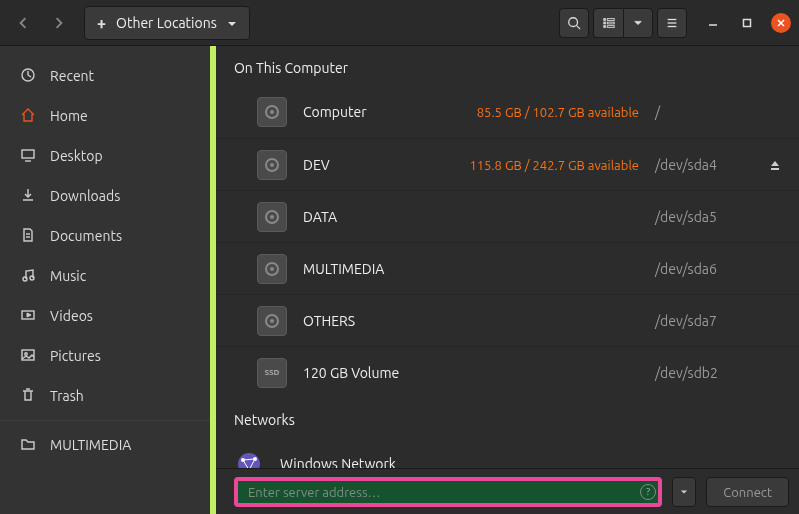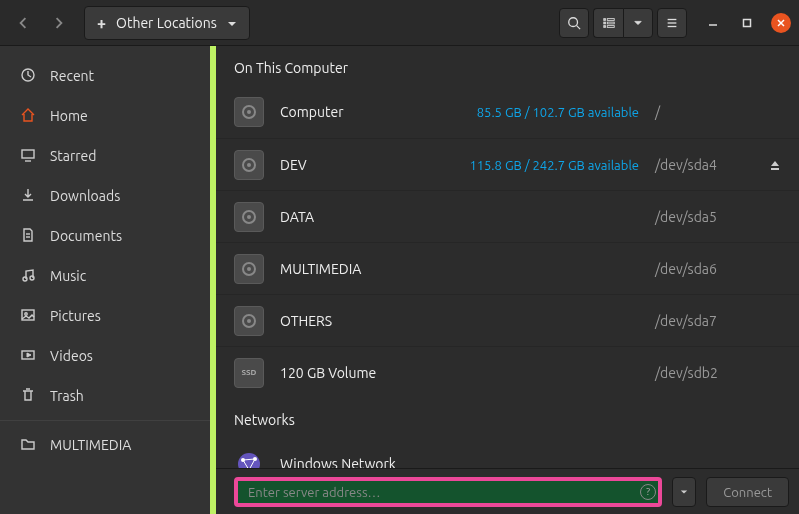--- a/index.html
+++ b/index.html
@@ -101,36 +101,36 @@
   padding: 0 12px 0 18px;
   gap: 16px;
   border-top: 1px solid #262626;
 }
 .drive-row:first-of-type { border-top: none; }
 .drive-icon {
   width: 30px; height: 30px;
   background: #4a4a4a;
   border: 1px solid #5a5a5a;
   border-radius: 4px;
-  display: flex; align-items: center; justify-content: center;
+  display: flex; align-items: center; justify-content: center; margin-left: 23px;
 }
 .drive-icon .disc {
   width: 14px; height: 14px; border: 2px solid #888; border-radius: 50%;
   position: relative;
 }
 .drive-icon .disc::after {
   content: ""; position: absolute; top: 3px; left: 3px;
   width: 4px; height: 4px; background: #888; border-radius: 50%;
 }
 .drive-icon.ssd {
   background:#4a4a4a;
   font-size:8px; color:#aaa; font-weight:bold;
 }
 .drive-name { flex: 0 0 150px; color: #eee; font-size: 14px; }
-.drive-size { color: #0ea5e9; font-size: 13px; text-align: right; flex:1; }
+.drive-size { color: #f97316; font-size: 13px; text-align: right; flex:1; }
 .drive-path { color: #999; font-size: 14px; width: 92px; text-align:left; }
 .eject-btn { width: 24px; height: 24px; display:flex; align-items:center; justify-content:center; }
 .eject-btn svg { width: 12px; height: 12px; fill: #ccc; }
 .eject-spacer { width: 24px; }
 
 .network-icon {
   width: 30px; height: 30px;
   display:flex; align-items:center; justify-content:center;
 }
 .network-icon svg { width:28px; height:28px; }
@@ -267,21 +267,21 @@
           <span><svg viewBox="0 0 16 16">
               <path d="M2 8 L8 2 L14 8 M4 7 V14 H12 V7" stroke="#E95420" stroke-width="1.4" fill="none"></path>
             </svg></span>
           <span>Home</span>
         </div>
         <div class="side-item">
           <span><svg viewBox="0 0 16 16">
               <rect x="2" y="3" width="12" height="8" stroke="#ccc" stroke-width="1.4" fill="none"></rect>
               <line x1="5" y1="14" x2="11" y2="14" stroke="#ccc" stroke-width="1.4" fill="none"></line>
             </svg></span>
-          <span>Starred</span>
+          <span>Desktop</span>
         </div>
         <div class="side-item">
           <span><svg viewBox="0 0 16 16">
               <path d="M8 2 V10 M5 7 L8 10 L11 7 M3 13 H13" stroke="#ccc" stroke-width="1.4" fill="none"></path>
             </svg></span>
           <span>Downloads</span>
         </div>
         <div class="side-item">
           <span><svg viewBox="0 0 16 16">
               <path d="M4 2 H10 L12 4 V14 H4 Z" stroke="#ccc" stroke-width="1.4" fill="none"></path>
@@ -293,32 +293,32 @@
         <div class="side-item">
           <span><svg viewBox="0 0 16 16">
               <path d="M6 12 V4 L13 3 V11" stroke="#ccc" stroke-width="1.4" fill="none"></path>
               <circle cx="5" cy="12" r="2" stroke="#ccc" stroke-width="1.4" fill="none"></circle>
               <circle cx="12" cy="11" r="2" stroke="#ccc" stroke-width="1.4" fill="none"></circle>
             </svg></span>
           <span>Music</span>
         </div>
         <div class="side-item">
           <span><svg viewBox="0 0 16 16">
+              <rect x="2" y="4" width="12" height="8" stroke="#ccc" stroke-width="1.4" fill="none"></rect>
+              <path d="M7 6 L11 8 L7 10 Z" fill="#ccc"></path>
+            </svg></span>
+          <span>Videos</span>
+        </div>
+        <div class="side-item">
+          <span><svg viewBox="0 0 16 16">
               <rect x="2" y="3" width="12" height="10" stroke="#ccc" stroke-width="1.4" fill="none"></rect>
               <circle cx="6" cy="7" r="1.2" stroke="#ccc" stroke-width="1.4" fill="none"></circle>
               <path d="M2 12 L6 9 L9 11 L12 8 L14 10" stroke="#ccc" stroke-width="1.4" fill="none"></path>
             </svg></span>
           <span>Pictures</span>
-        </div>
-        <div class="side-item">
-          <span><svg viewBox="0 0 16 16">
-              <rect x="2" y="4" width="12" height="8" stroke="#ccc" stroke-width="1.4" fill="none"></rect>
-              <path d="M7 6 L11 8 L7 10 Z" fill="#ccc"></path>
-            </svg></span>
-          <span>Videos</span>
         </div>
         <div class="side-item">
           <span><svg viewBox="0 0 16 16">
               <path d="M3 4 H13 M5 4 V13 H11 V4 M6 2 H10" stroke="#ccc" stroke-width="1.4" fill="none"></path>
             </svg></span>
           <span>Trash</span>
         </div>
       </div>
     <div class="side-separator"></div>
     <div id="sidebar-bm">

